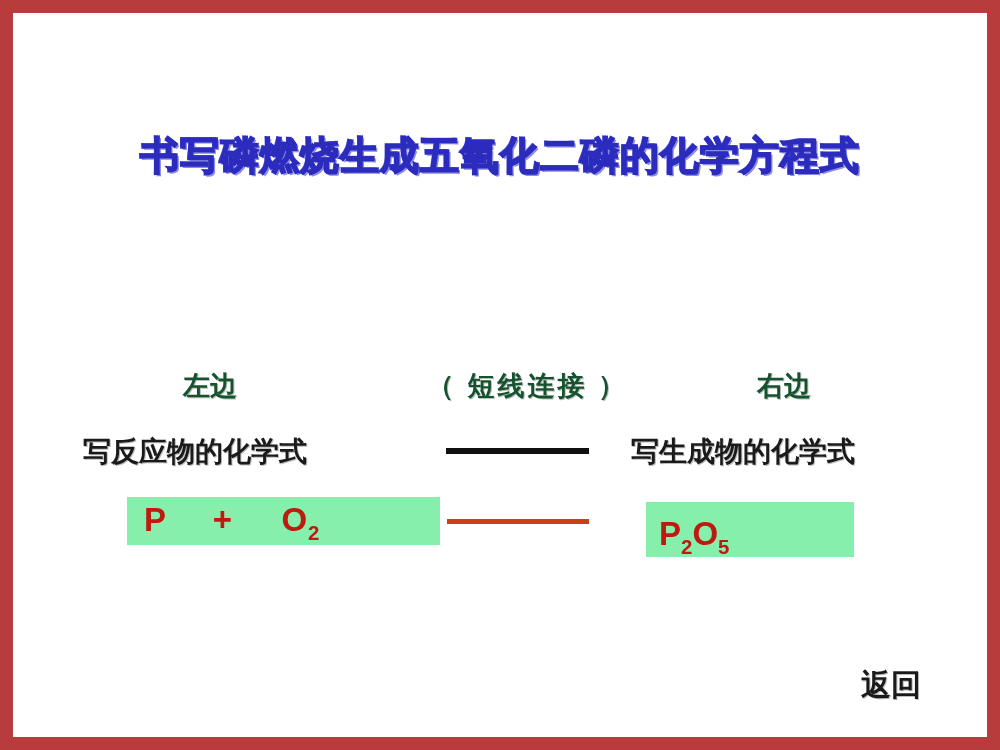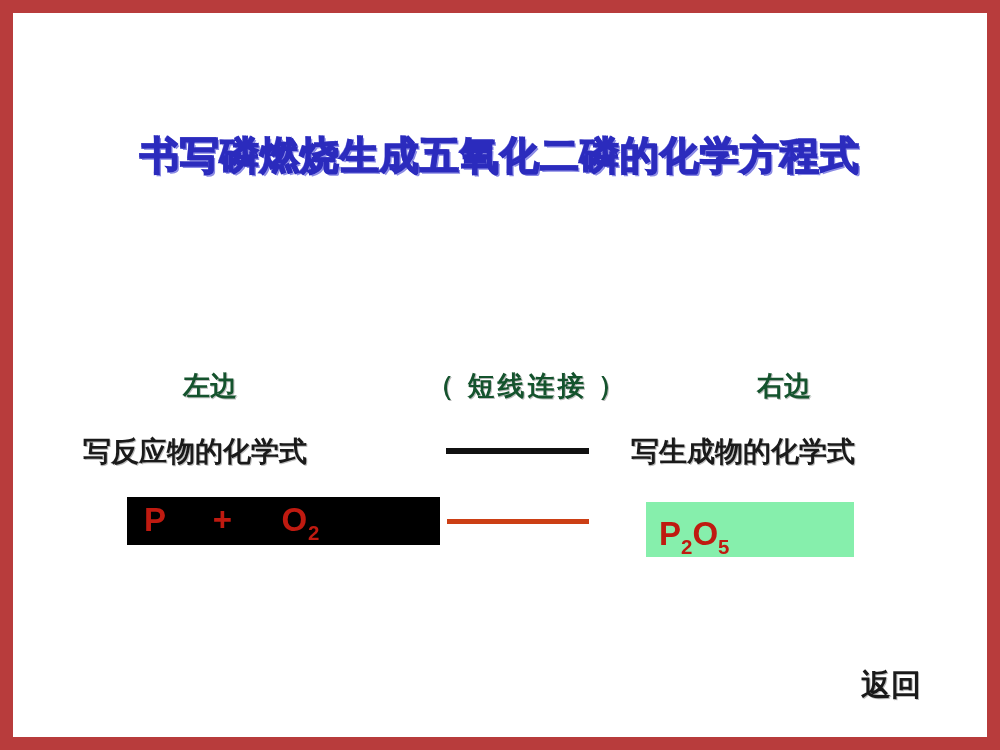--- a/index.html
+++ b/index.html
@@ -91,21 +91,21 @@
     background: #111111;
   }
 
   
   #box-left {
     position: absolute;
     left: 114px;
     top: 484px;
     width: 313px;
     height: 48px;
-    background: #000000;
+    background: #86efac;
   }
   #box-right {
     position: absolute;
     left: 633px;
     top: 489px;
     width: 208px;
     height: 55px;
     background: #86efac;
   }
   .formula {

